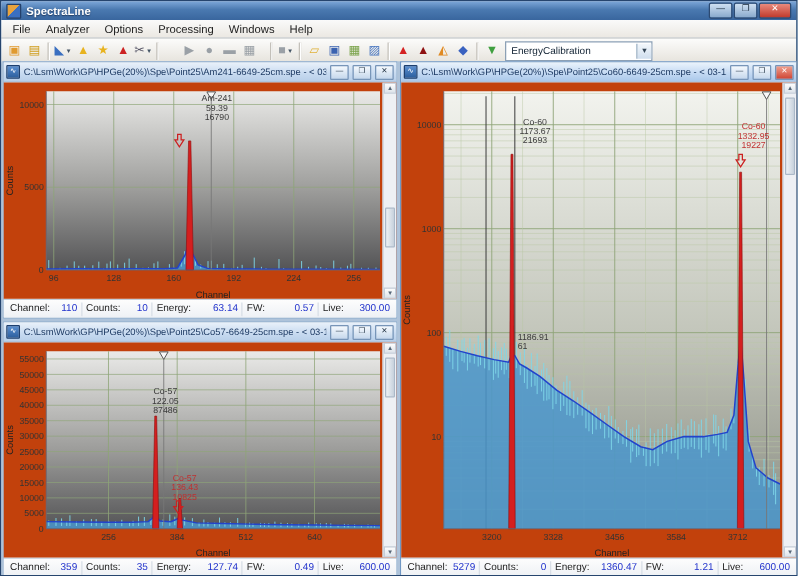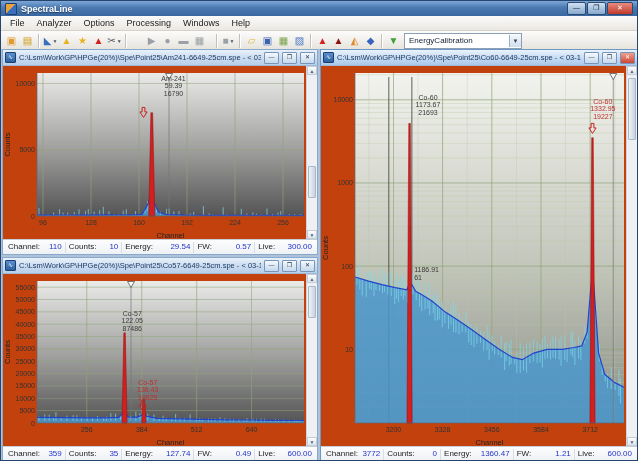--- a/index.html
+++ b/index.html
@@ -223,21 +223,21 @@
         <span class="sfield" style="flex:1.9">
             <span class="lbl">Channel:</span>
             <span class="val">110</span>
           </span>
         <span class="sfield" style="flex:1.75">
             <span class="lbl">Counts:</span>
             <span class="val">10</span>
           </span>
         <span class="sfield" style="flex:2.3">
             <span class="lbl">Energy:</span>
-            <span class="val">29.54</span>
+            <span class="val">63.14</span>
           </span>
         <span class="sfield" style="flex:1.9">
             <span class="lbl">FW:</span>
             <span class="val">0.57</span>
           </span>
         <span class="sfield" style="flex:1.9">
             <span class="lbl">Live:</span>
             <span class="val">300.00</span>
           </span>
       </div>
@@ -591,21 +591,21 @@
           </svg>
         <div class="vscroll">
           <div class="varrow">▲</div>
           <div class="vthumb" style="top:12px;height:60px;"></div>
           <div class="varrow bot">▼</div>
         </div>
       </div>
       <div class="cstatus">
         <span class="sfield" style="flex:1.9">
             <span class="lbl">Channel:</span>
-            <span class="val">3772</span>
+            <span class="val">5279</span>
           </span>
         <span class="sfield" style="flex:1.75">
             <span class="lbl">Counts:</span>
             <span class="val">0</span>
           </span>
         <span class="sfield" style="flex:2.3">
             <span class="lbl">Energy:</span>
             <span class="val">1360.47</span>
           </span>
         <span class="sfield" style="flex:1.9">

